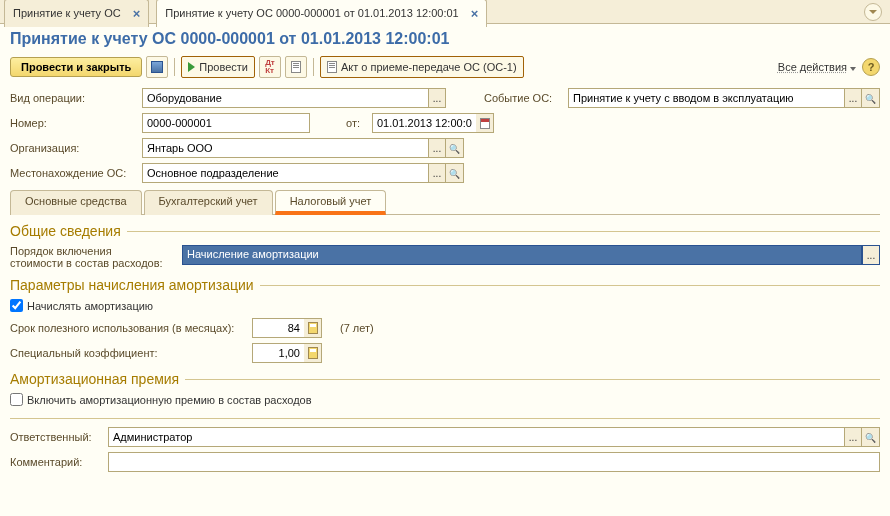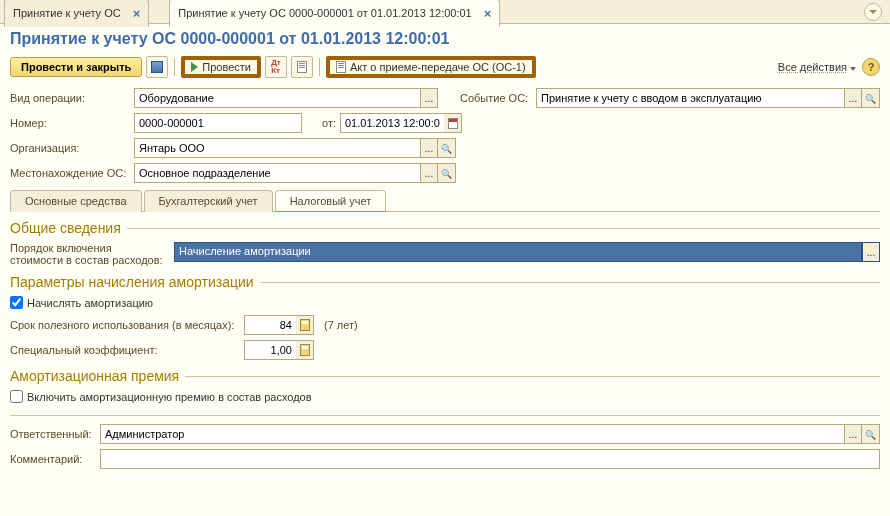--- a/index.html
+++ b/index.html
@@ -1,54 +1,54 @@
 <!DOCTYPE html>
 <html><head>
 <meta charset="utf-8">
 <style>
 * { box-sizing: border-box; margin: 0; padding: 0; font-family: Arial, sans-serif; }
 body { background: #f5eed8; font-size: 11px; color: #333; width: 890px; height: 516px; overflow: hidden; position: relative; }
 
 
 .top-tabs { display: flex; align-items: center; background: #f5eed8; border-bottom: 1px solid #c4b896; height: 24px; padding-left: 4px; }
-.top-tab { display: flex; align-items: center; padding: 3px 8px; border: 1px solid #c4b896; border-bottom: none; background: #f5eed8; margin-right: 20px; border-radius: 3px 3px 0 0; cursor: pointer; font-size: 11px; height: 28px; margin-top: 2px; }
+.top-tab { display: flex; align-items: center; padding: 3px 8px; border: 1px solid #c4b896; border-bottom: none; background: #f5eed8; margin-right: 7px; border-radius: 3px 3px 0 0; cursor: pointer; font-size: 11px; height: 28px; margin-top: 2px; }
 .top-tab.active { background: #fffef5; }
 .top-tab .close { margin-left: 12px; color: #4a72a5; font-weight: bold; cursor: pointer; font-size: 13px; }
 .top-right-btn { margin-left: auto; margin-right: 8px; width: 18px; height: 18px; border: 1px solid #c4b896; border-radius: 9px; background: #fdf9e6; display: flex; align-items: center; justify-content: center; cursor: pointer; }
 .top-right-btn::after { content: ""; width: 0; height: 0; border-left: 4px solid transparent; border-right: 4px solid transparent; border-top: 4px solid #a08850; }
 
 
 .content { padding: 6px 10px; background: #fffef5; height: calc(100% - 24px); }
 .title { color: #3d6ca8; font-size: 16px; font-weight: bold; margin-bottom: 8px; }
 
 
 .toolbar { display: flex; align-items: center; gap: 4px; margin-bottom: 10px; }
 .btn-main { background: linear-gradient(#fdeea0,#f3d76e); border: 1px solid #b5a050; border-radius: 3px; padding: 3px 10px; font-size: 11px; font-weight: bold; cursor: pointer; }
 .tool-btn { width: 22px; height: 22px; border: 1px solid #c4b896; background: #fdf9e6; border-radius: 2px; display: flex; align-items: center; justify-content: center; cursor: pointer; }
-.btn-text { display: flex; align-items: center; border: 4px solid #a16207; background: #fdf9e6; border-radius: 2px; padding: 2px 6px; cursor: pointer; gap: 4px; height: 22px; }
+.btn-text { display: flex; align-items: center; border: 1px solid #a16207; background: #fdf9e6; border-radius: 2px; padding: 2px 6px; cursor: pointer; gap: 4px; height: 22px; }
 .sep { width: 1px; height: 18px; background: #c4b896; margin: 0 2px; }
 .toolbar-right { margin-left: auto; display: flex; align-items: center; gap: 6px; }
 .link-text { color: #333; cursor: pointer; text-decoration: underline dotted #999; }
 .help-btn { width: 18px; height: 18px; border-radius: 9px; background: #f3d76e; border: 1px solid #b5a050; display: flex; align-items: center; justify-content: center; font-weight: bold; color: #6b5a20; cursor: pointer; font-size: 11px; }
 .chev-down { display: inline-block; width: 0; height: 0; border-left: 3px solid transparent; border-right: 3px solid transparent; border-top: 4px solid #666; margin-left: 3px; }
 
 
-.form-row { display: flex; align-items: center; margin-bottom: 5px; gap: 4px; }
+.form-row { display: flex; align-items: center; margin-bottom: 5px; gap: 12px; }
 .label { width: 120px; color: #5a4a2a; font-size: 11px; }
 .input { border: 1px solid #b5a878; background: #fff; padding: 2px 4px; height: 20px; font-size: 11px; }
 .input-group { display: flex; align-items: stretch; }
 .input-group .input { border-right: none; }
 .btn-dots { width: 18px; height: 20px; border: 1px solid #b5a878; background: #f5eed8; cursor: pointer; display: flex; align-items: center; justify-content: center; font-size: 10px; }
 .btn-search { width: 18px; height: 20px; border: 1px solid #b5a878; border-left: none; background: #f5eed8; cursor: pointer; display: flex; align-items: center; justify-content: center; }
 .btn-cal { width: 18px; height: 20px; border: 1px solid #b5a878; border-left: none; background: #f5eed8; cursor: pointer; display: flex; align-items: center; justify-content: center; }
 
 
 .sub-tabs { display: flex; border-bottom: 1px solid #c4b896; margin-top: 6px; }
 .sub-tab { padding: 4px 14px; border: 1px solid #c4b896; border-bottom: none; background: #f5eed8; margin-right: 2px; border-radius: 4px 4px 0 0; cursor: pointer; position: relative; top: 1px; color: #5a4a2a; }
-.sub-tab.active { background: #fffef5; border-bottom: 1px solid #f97316; }
+.sub-tab.active { background: #fffef5; border-bottom: 4px solid #f97316; }
 
 
 .group { margin-top: 8px; }
 .group-title { color: #a67c00; font-size: 14px; display: flex; align-items: center; margin-bottom: 6px; }
 .group-title::after { content: ""; flex: 1; height: 1px; background: #d4c590; margin-left: 6px; }
 .selected-input { background: #4a72a5; color: #fff; border: 1px solid #2a5290; padding: 2px 4px; height: 20px; font-size: 11px; flex: 1; }
 .checkbox-row { display: flex; align-items: center; gap: 4px; margin-bottom: 6px; }
 .checkbox { width: 13px; height: 13px; }
 .hr-line { height: 1px; background: #d4c590; margin: 12px 0 8px; }
 

